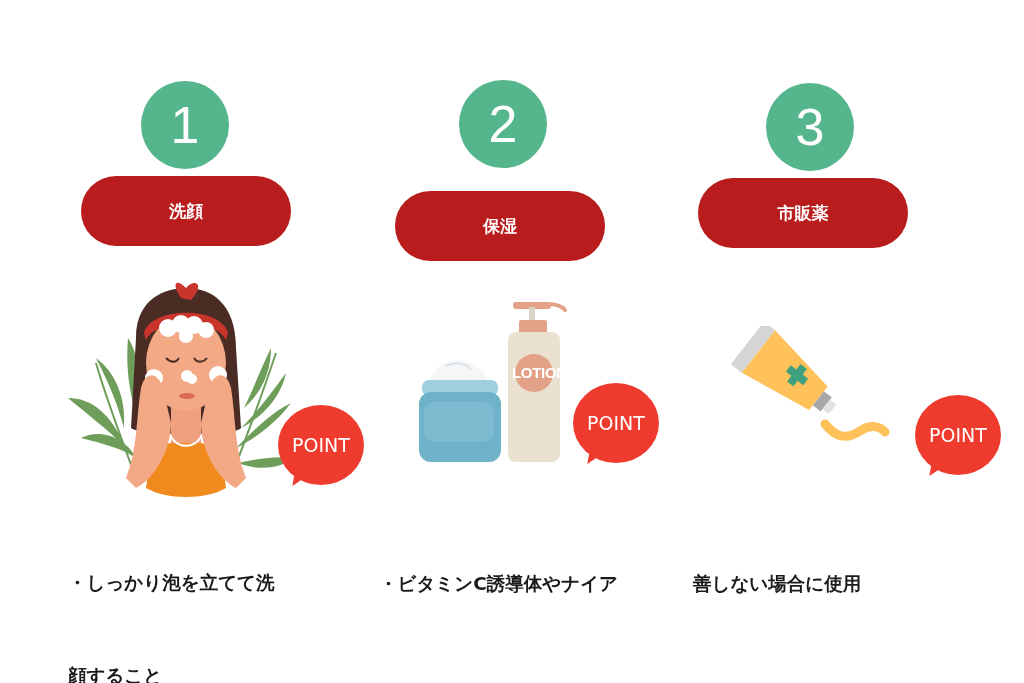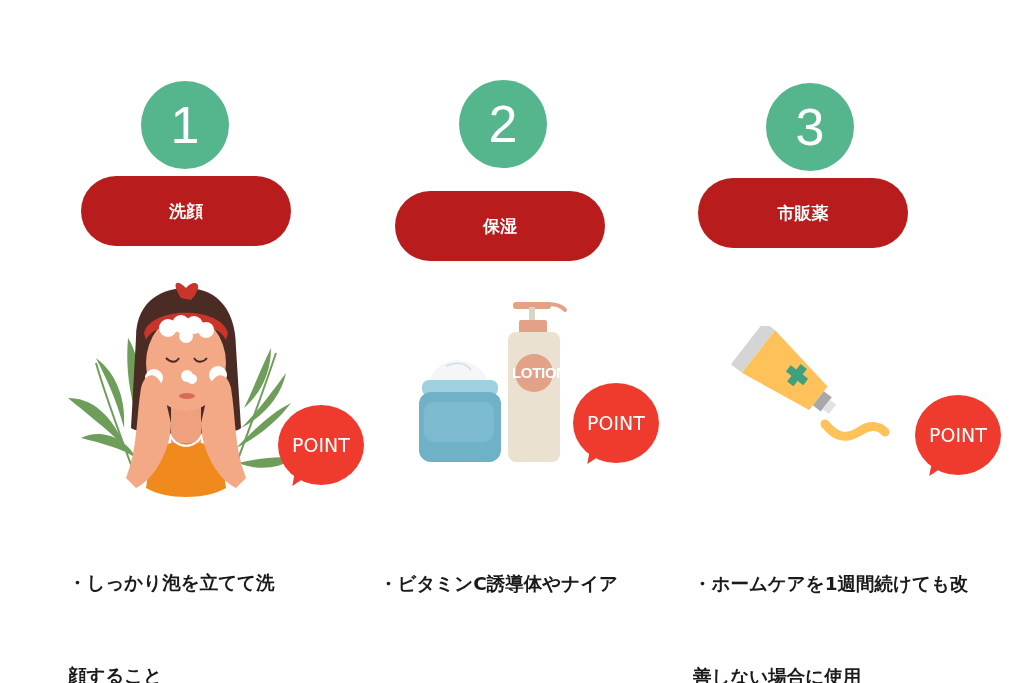--- a/index.html
+++ b/index.html
@@ -137,18 +137,17 @@
   <path d="M100 98 C110 110 120 115 135 105 C145 98 155 100 160 106" stroke="#FFC15A" stroke-width="9" fill="none" stroke-linecap="round"></path>
 </svg>
 
 <div class="point" style="left:915px; top:395px;">
   <div class="tail"></div>
   <div class="bubble"></div>
   <div class="label">POINT</div>
 </div>
 
 <div class="desc" style="left:693px; top:506px;">
-  <div>・ホームケアを1週間続けても改</div>
   <div>善しない場合に使用</div>
   
   
   
 </div>
 
 </body></html>

